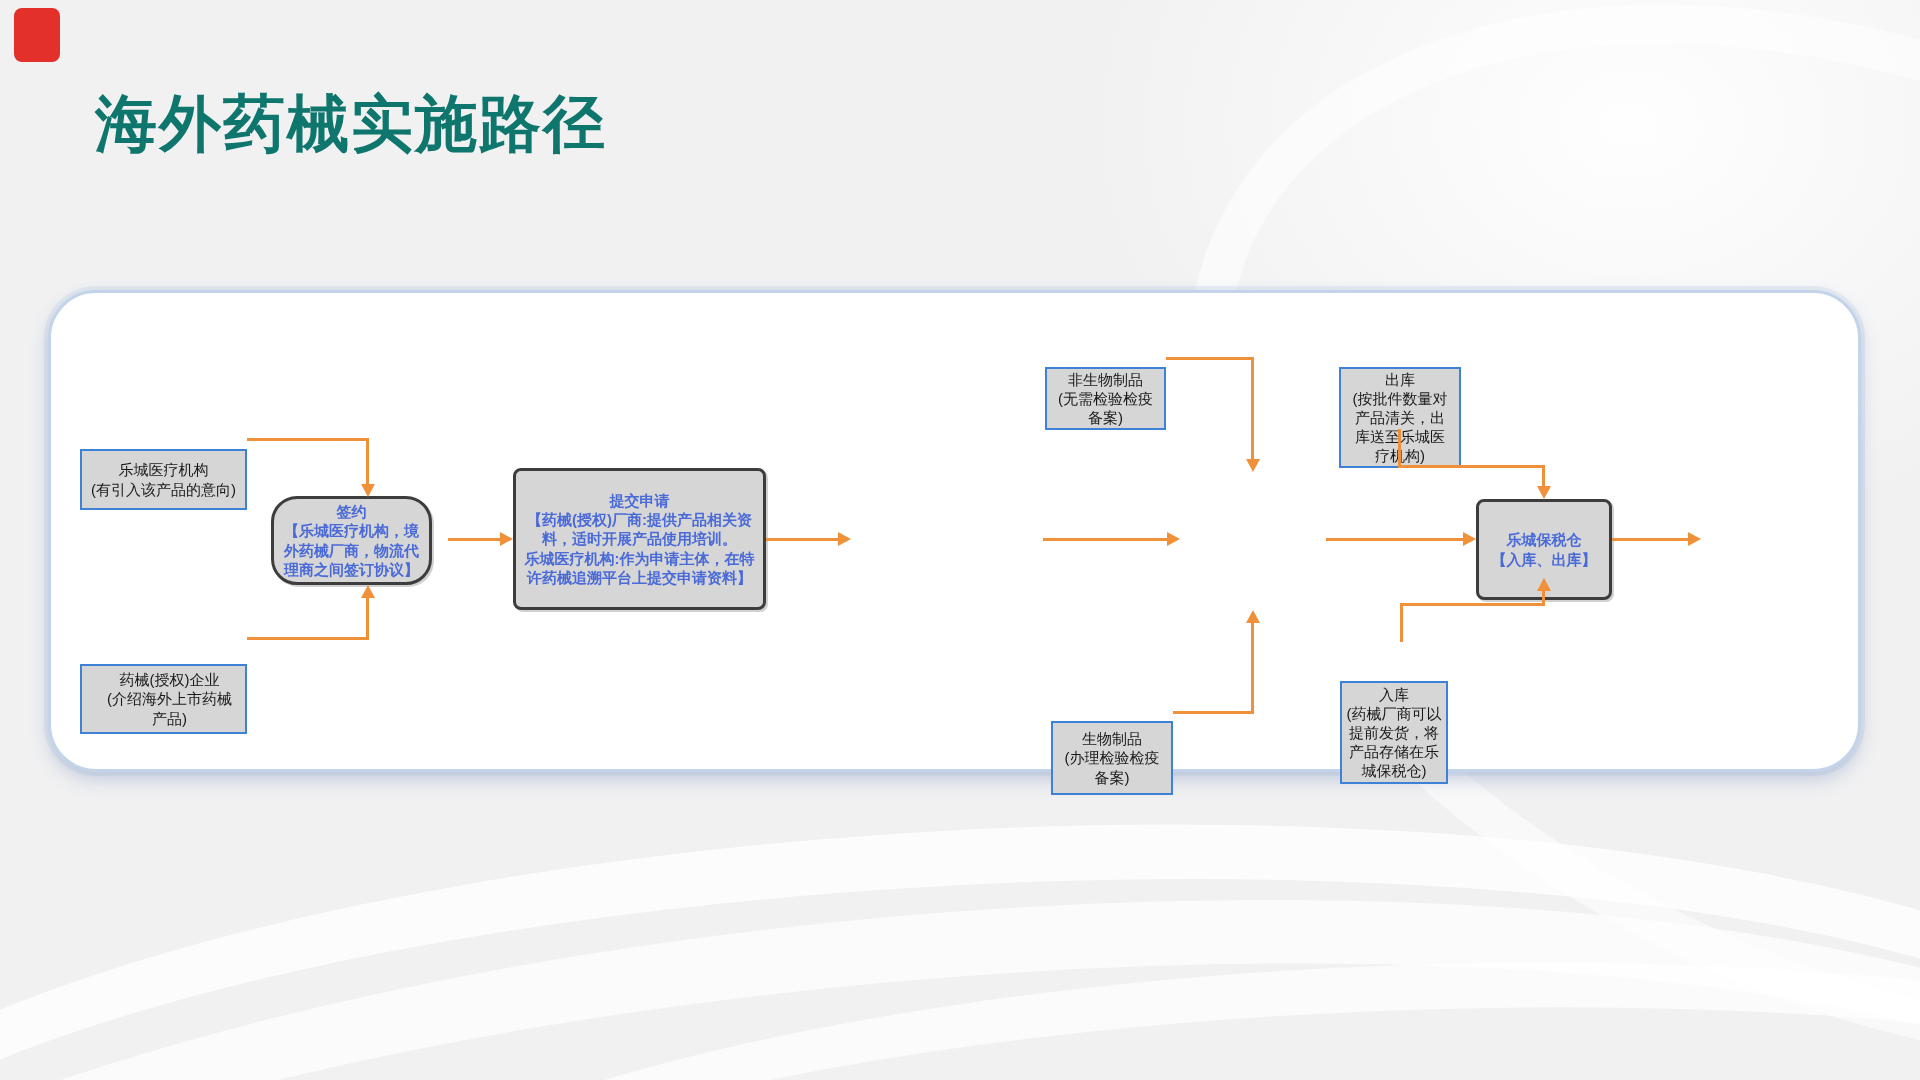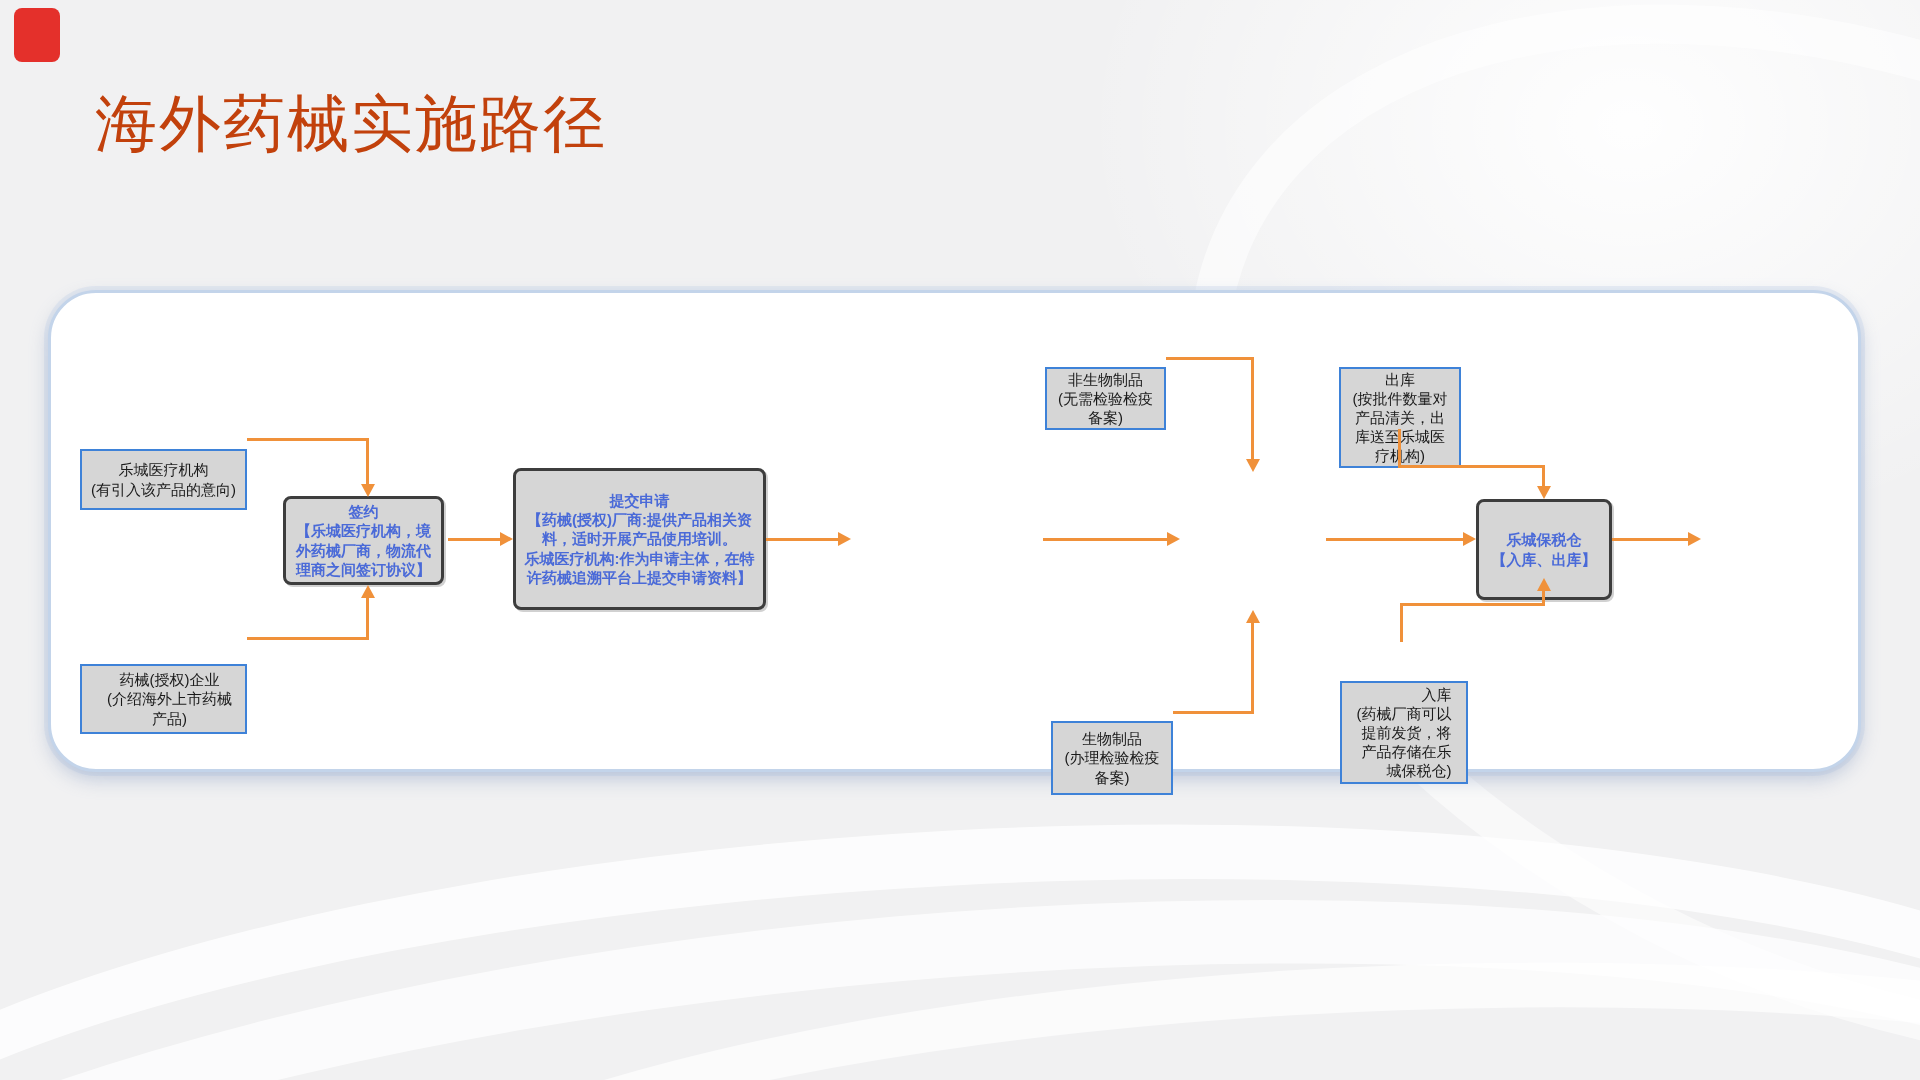--- a/index.html
+++ b/index.html
@@ -20,21 +20,21 @@
   .s2 { width:2700px; height:820px; border-width:65px; left:-420px; top:915px; transform:rotate(-5deg); opacity:.9; }
   .s3 { width:2300px; height:620px; border-width:45px; left:260px; top:965px; transform:rotate(-2deg); opacity:.85; }
   .s4 { width:1500px; height:950px; border-width:40px; left:1150px; top:60px; transform:rotate(24deg); border-color:rgba(255,255,255,.55); }
 
   .logo {
     position:absolute; left:14px; top:8px; width:46px; height:54px;
     background:#e4302b; border-radius:8px;
   }
   .page-title {
     position:absolute; left:95px; top:82px;
-    font-size:62px; font-weight:400; color:#c2410c; letter-spacing:2px;
+    font-size:62px; font-weight:700; color:#0f766e; letter-spacing:2px;
     font-family:"Liberation Sans","DejaVu Sans",sans-serif;
   }
   .panel {
     position:absolute; left:48px; top:290px; width:1813px; height:482px;
     background:#ffffff;
     border:3px solid #c3d4ea;
     border-radius:48px;
     box-shadow:0 8px 18px rgba(140,160,195,.45), 0 0 0 4px rgba(197,213,236,.35);
   }
   .box {
@@ -74,21 +74,21 @@
 
 <div class="panel">
 
   <div class="box blue-border" style="left:29px; top:117px; width:167px; height:61px;">乐城医疗机构
 (有引入该产品的意向)</div>
 
   <div class="box blue-border" style="left:29px; top:332px; width:167px; height:70px;padding-left:12px;">药械(授权)企业
 (介绍海外上市药械
 产品)</div>
 
-  <div class="box dark-border" style="left:232px; top:203px; width:161px; height:89px;">签约
+  <div class="box dark-border" style="left:220px; top:203px; width:161px; height:89px;border-radius:26px;">签约
 【乐城医疗机构，境
 外药械厂商，物流代
 理商之间签订协议】</div>
 
   <div class="box dark-border" style="left:462px; top:175px; width:253px; height:142px;">提交申请
 【药械(授权)厂商:提供产品相关资
 料，适时开展产品使用培训。
 乐城医疗机构:作为申请主体，在特
 许药械追溯平台上提交申请资料】</div>
 
@@ -101,21 +101,21 @@
 (办理检验检疫
 备案)</div>
 
 
   <div class="box blue-border" style="left:1288px; top:35px; width:122px; height:101px;">出库
 (按批件数量对
 产品清关，出
 库送至乐城医
 疗机构)</div>
 
-  <div class="box blue-border" style="left:1289px; top:349px; width:128px; height:103px;text-align:right;">入库
+  <div class="box blue-border" style="left:1289px; top:349px; width:108px; height:103px;">入库
 (药械厂商可以
 提前发货，将
 产品存储在乐
 城保税仓)</div>
 
   <div class="box dark-border" style="left:1425px; top:206px; width:136px; height:101px;">乐城保税仓
 【入库、出库】</div>
 
 
   <div class="seg" style="left:196px; top:145px; width:121px; height:3px;"></div>

